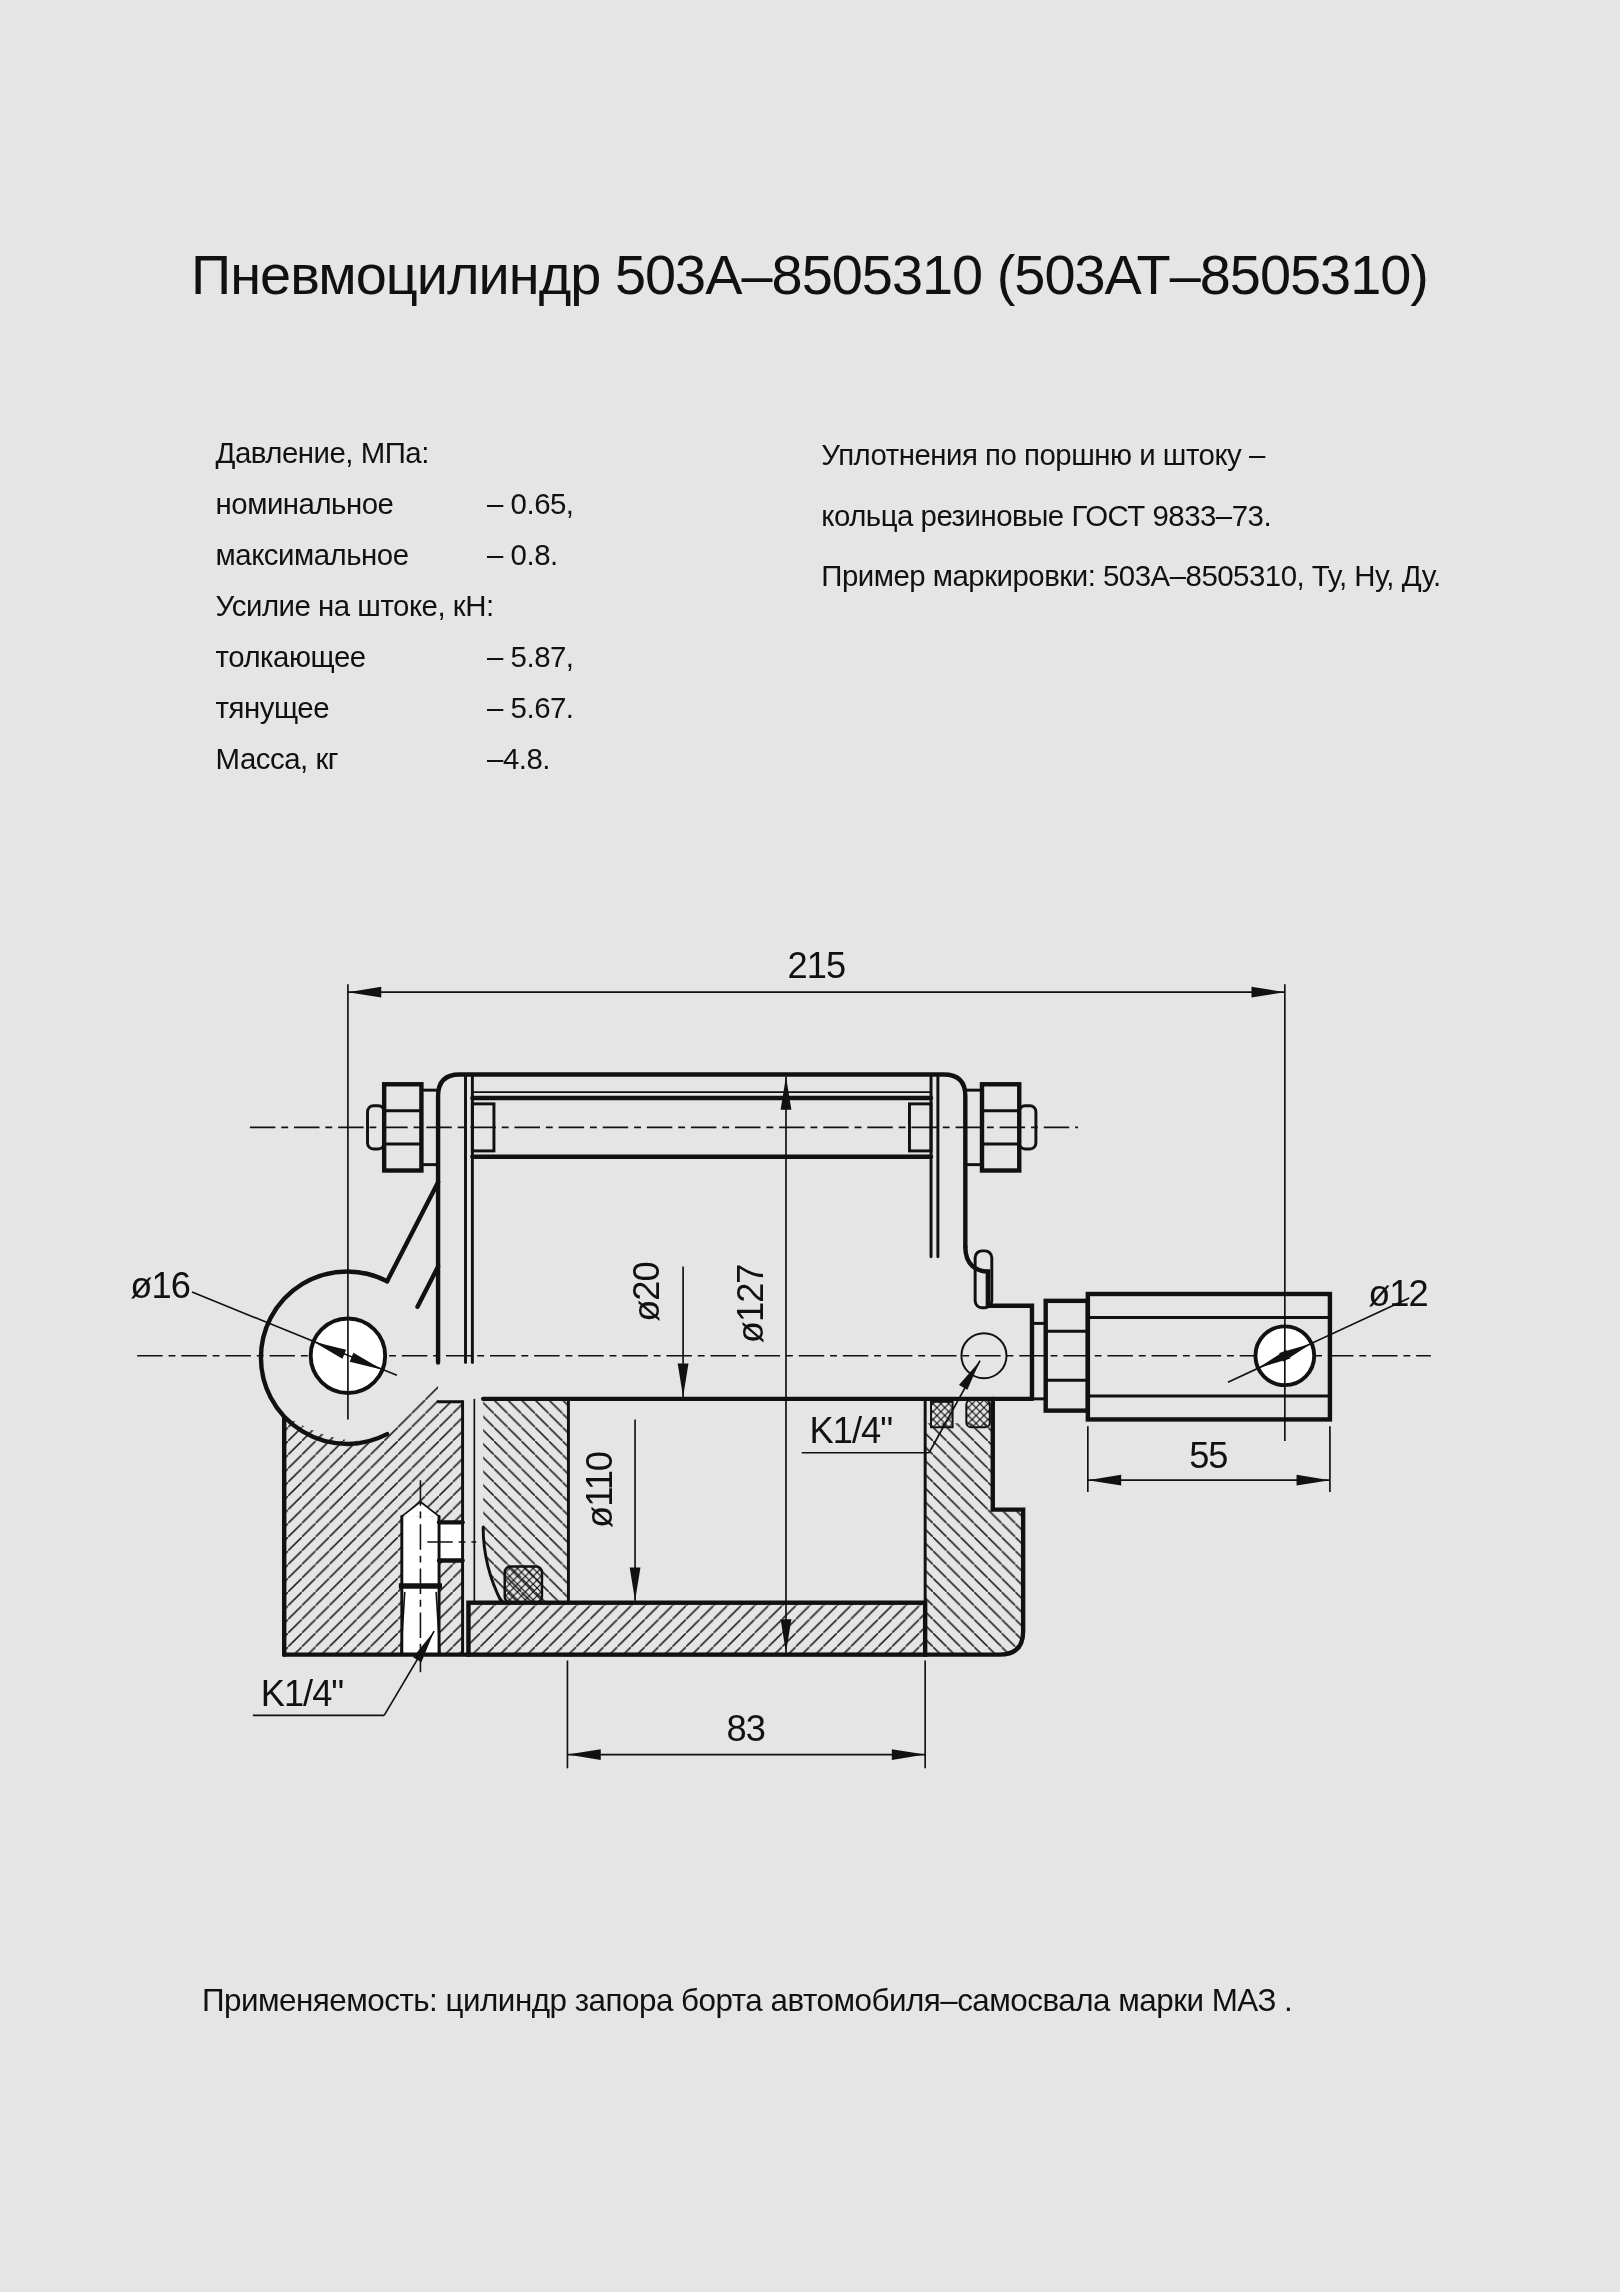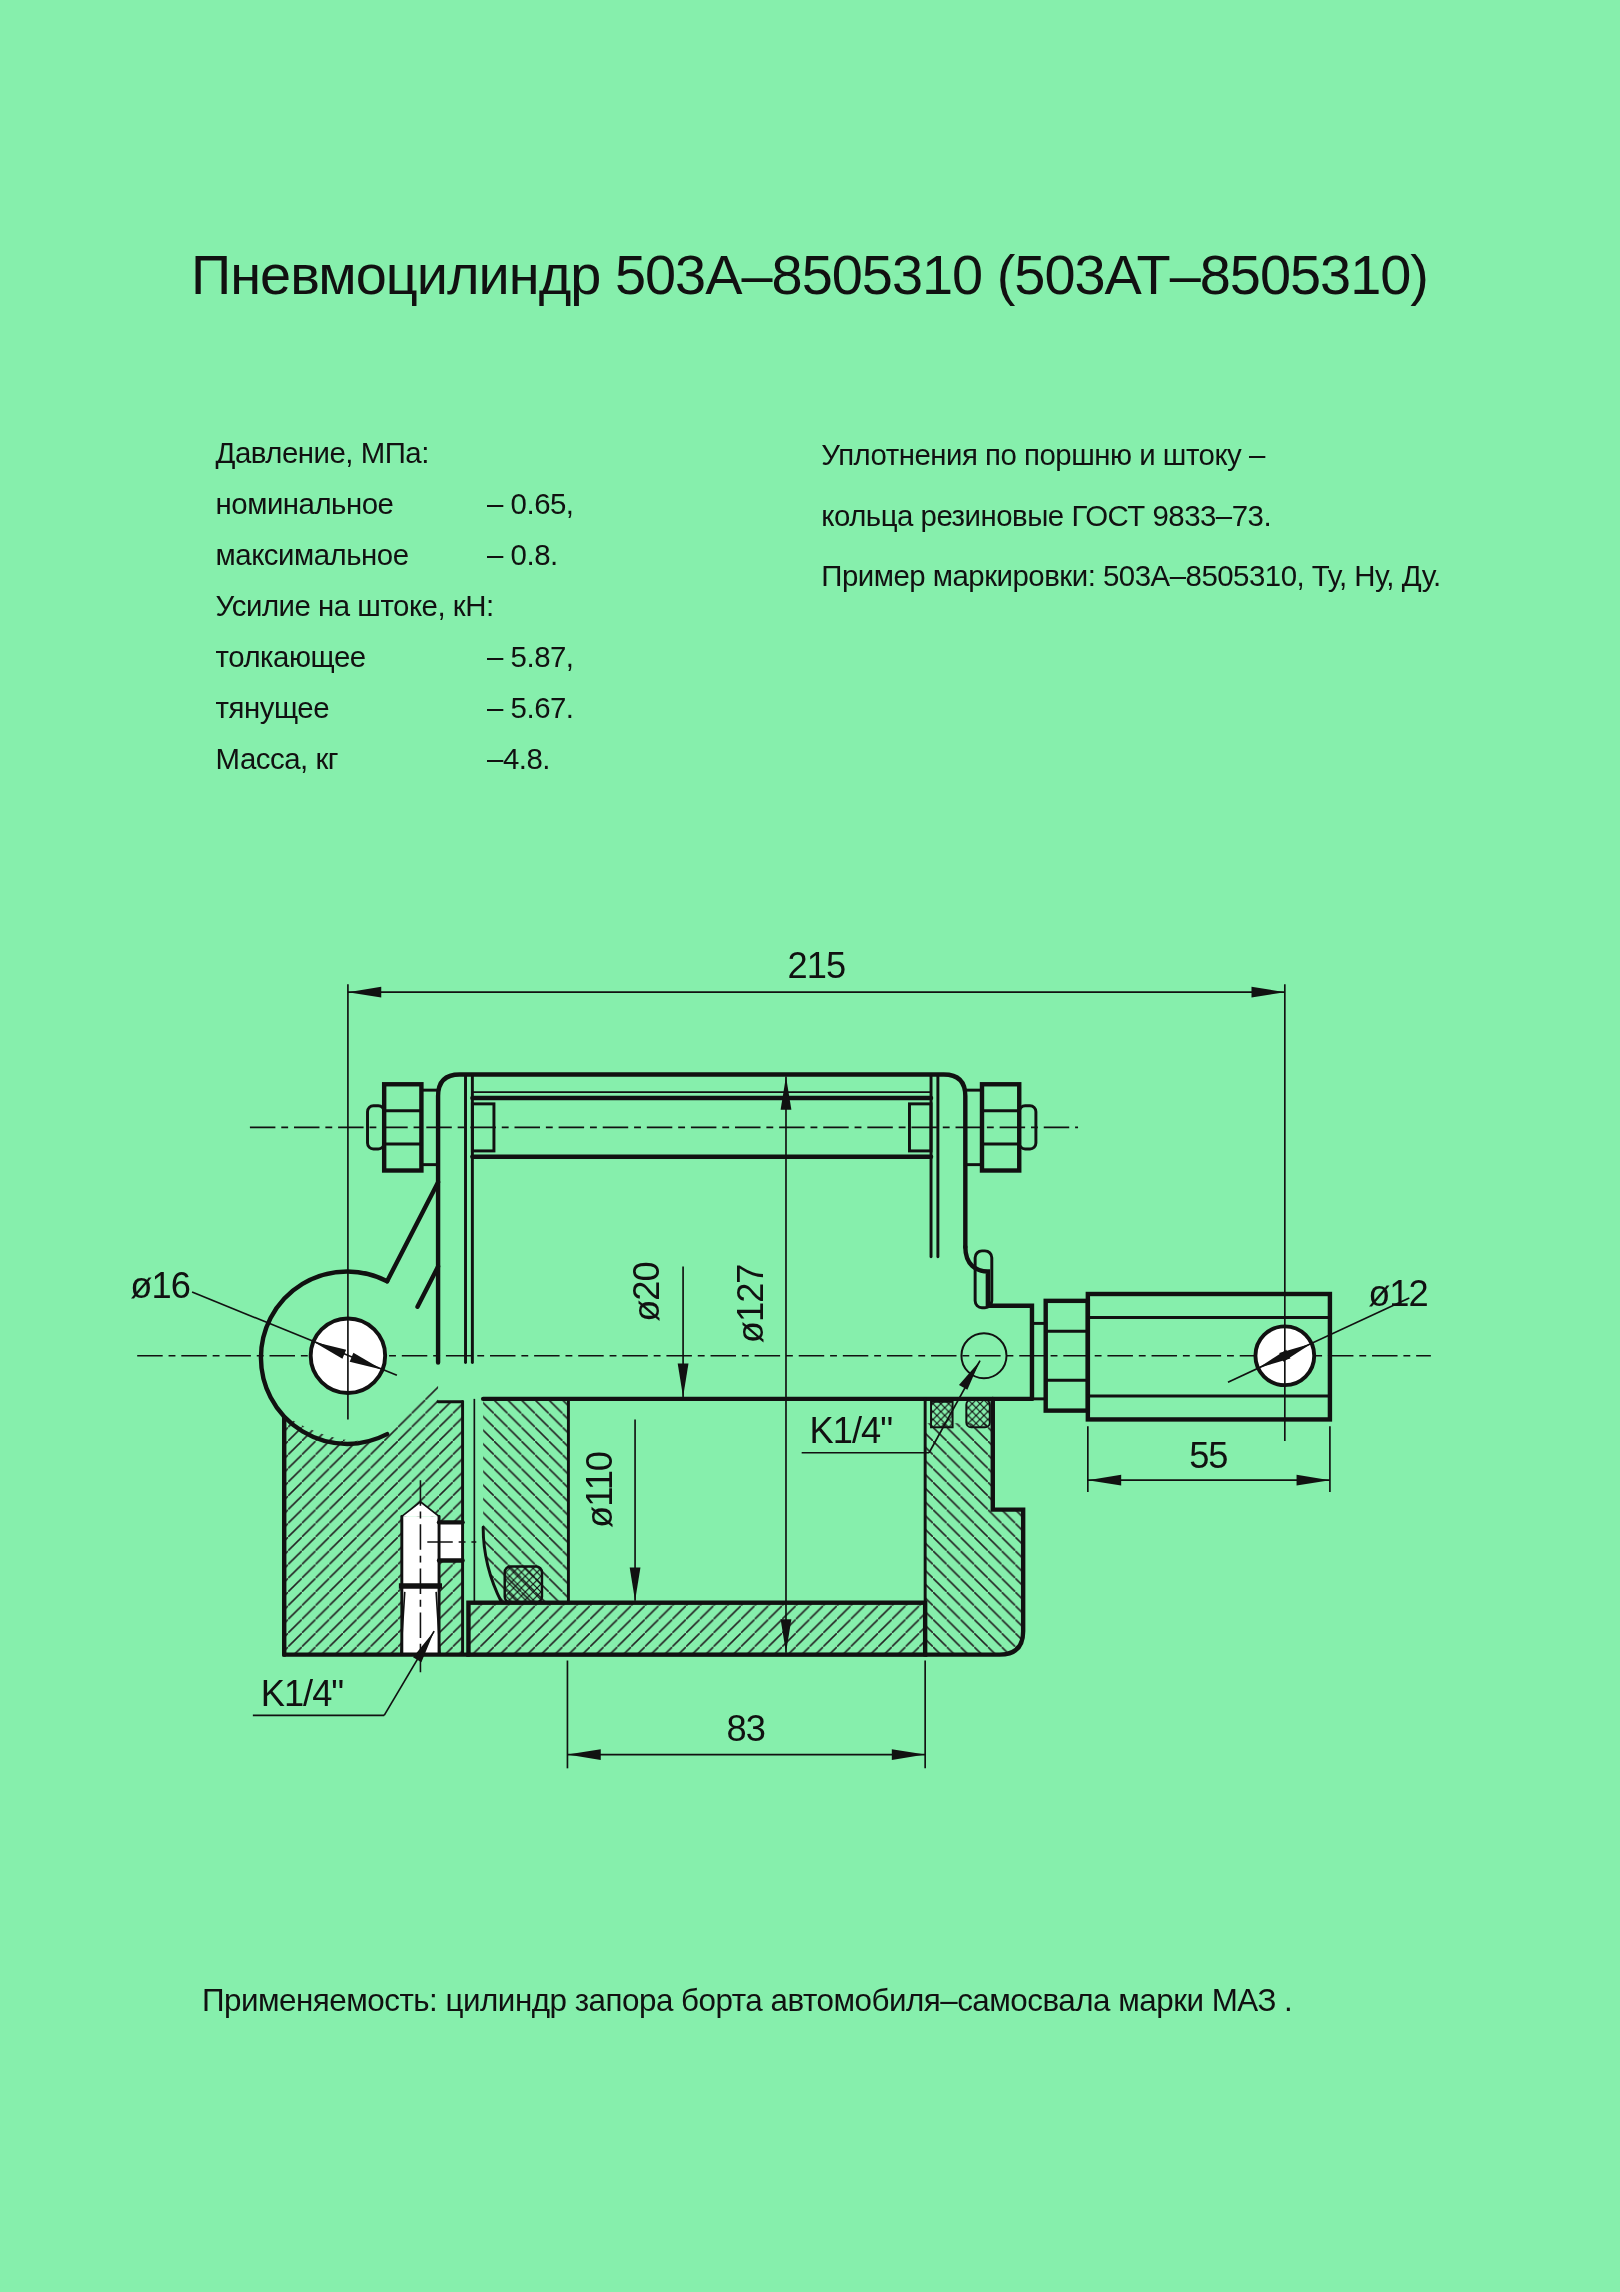--- a/index.html
+++ b/index.html
@@ -1,16 +1,16 @@
 <!DOCTYPE html>
 <html><head>
 <meta charset="utf-8">
 <style>
   html,body{margin:0;padding:0;background:#fff;}
-  .page{position:relative;width:1620px;height:2293px;background:#86efac;overflow:hidden;
+  .page{position:relative;width:1620px;height:2293px;background:#e5e5e5;overflow:hidden;
         font-family:"Liberation Sans", sans-serif;}
   svg{position:absolute;left:0;top:0;}
   text{fill:#111;}
   .title-t{font-size:57px;letter-spacing:-1px;}
   .spec-t{font-size:30px;letter-spacing:-0.5px;}
   .note-t{font-size:32px;letter-spacing:-0.5px;}
   .dim-t{font-size:37px;letter-spacing:-1px;}
   .ln-thick{stroke:#111;stroke-width:4.5;fill:none;stroke-linecap:round;}
   .ln-med{stroke:#111;stroke-width:3;fill:none;stroke-linecap:round;}
   .ln-thin{stroke:#111;stroke-width:1.7;fill:none;}

